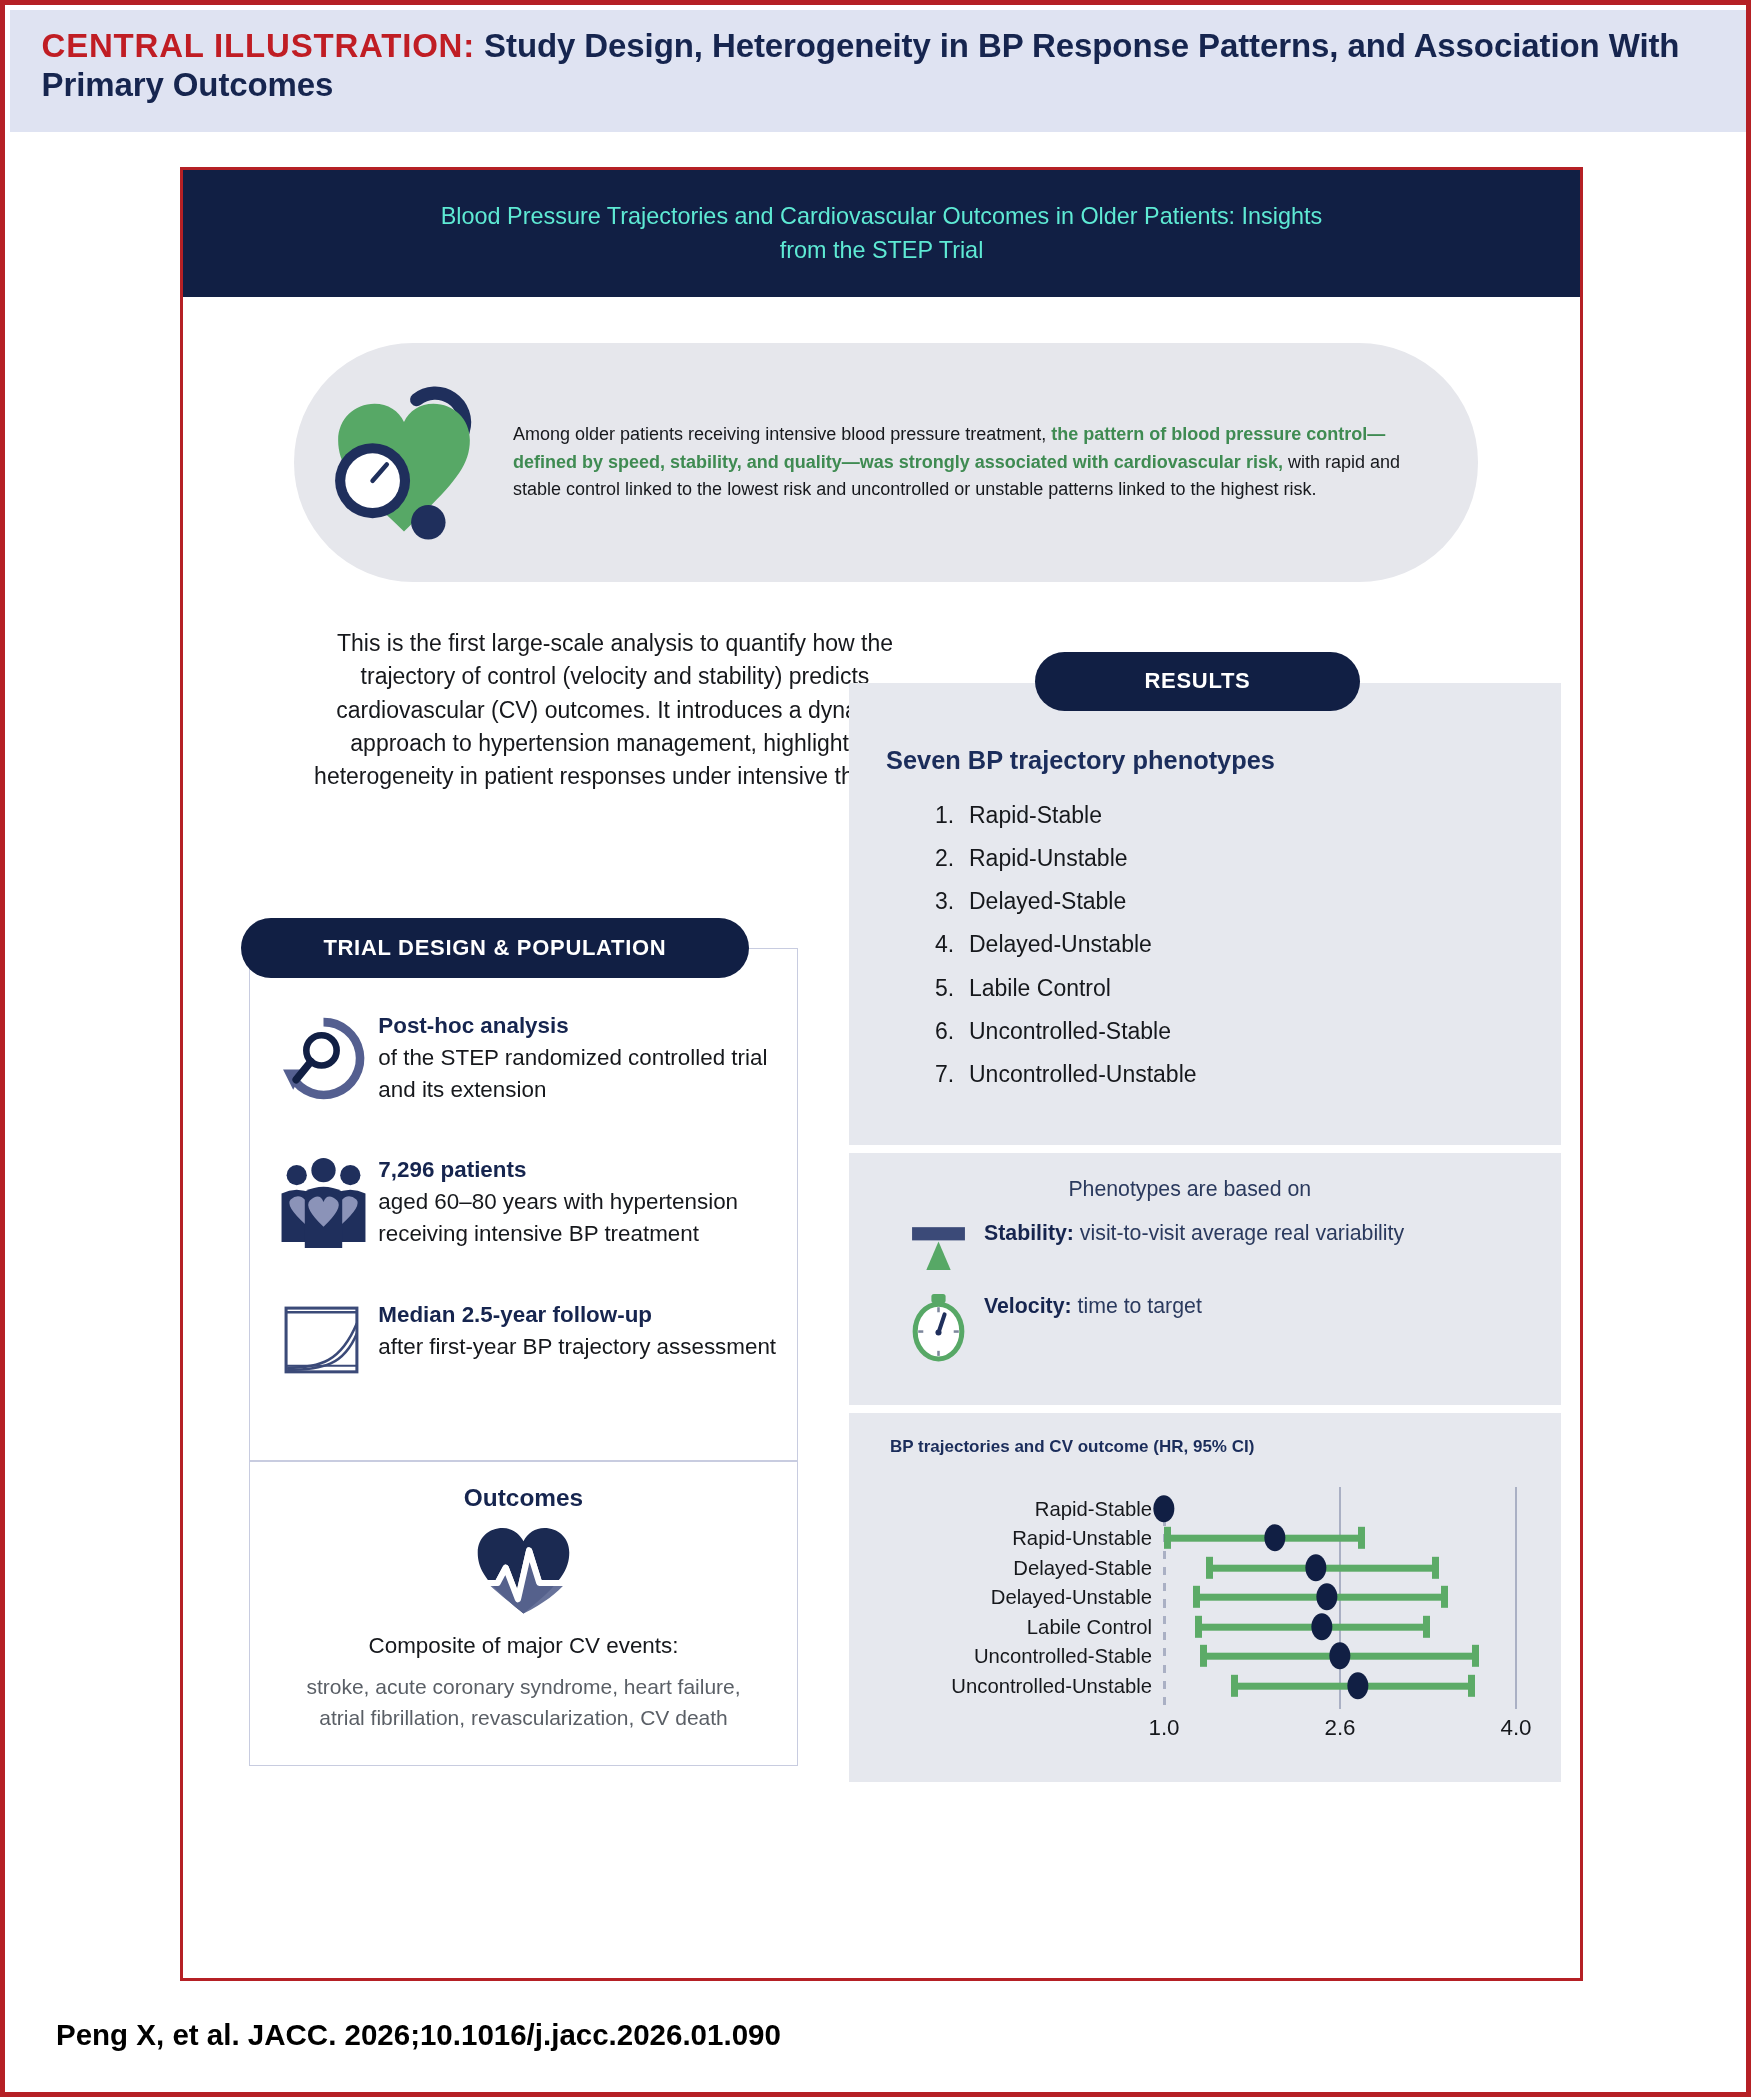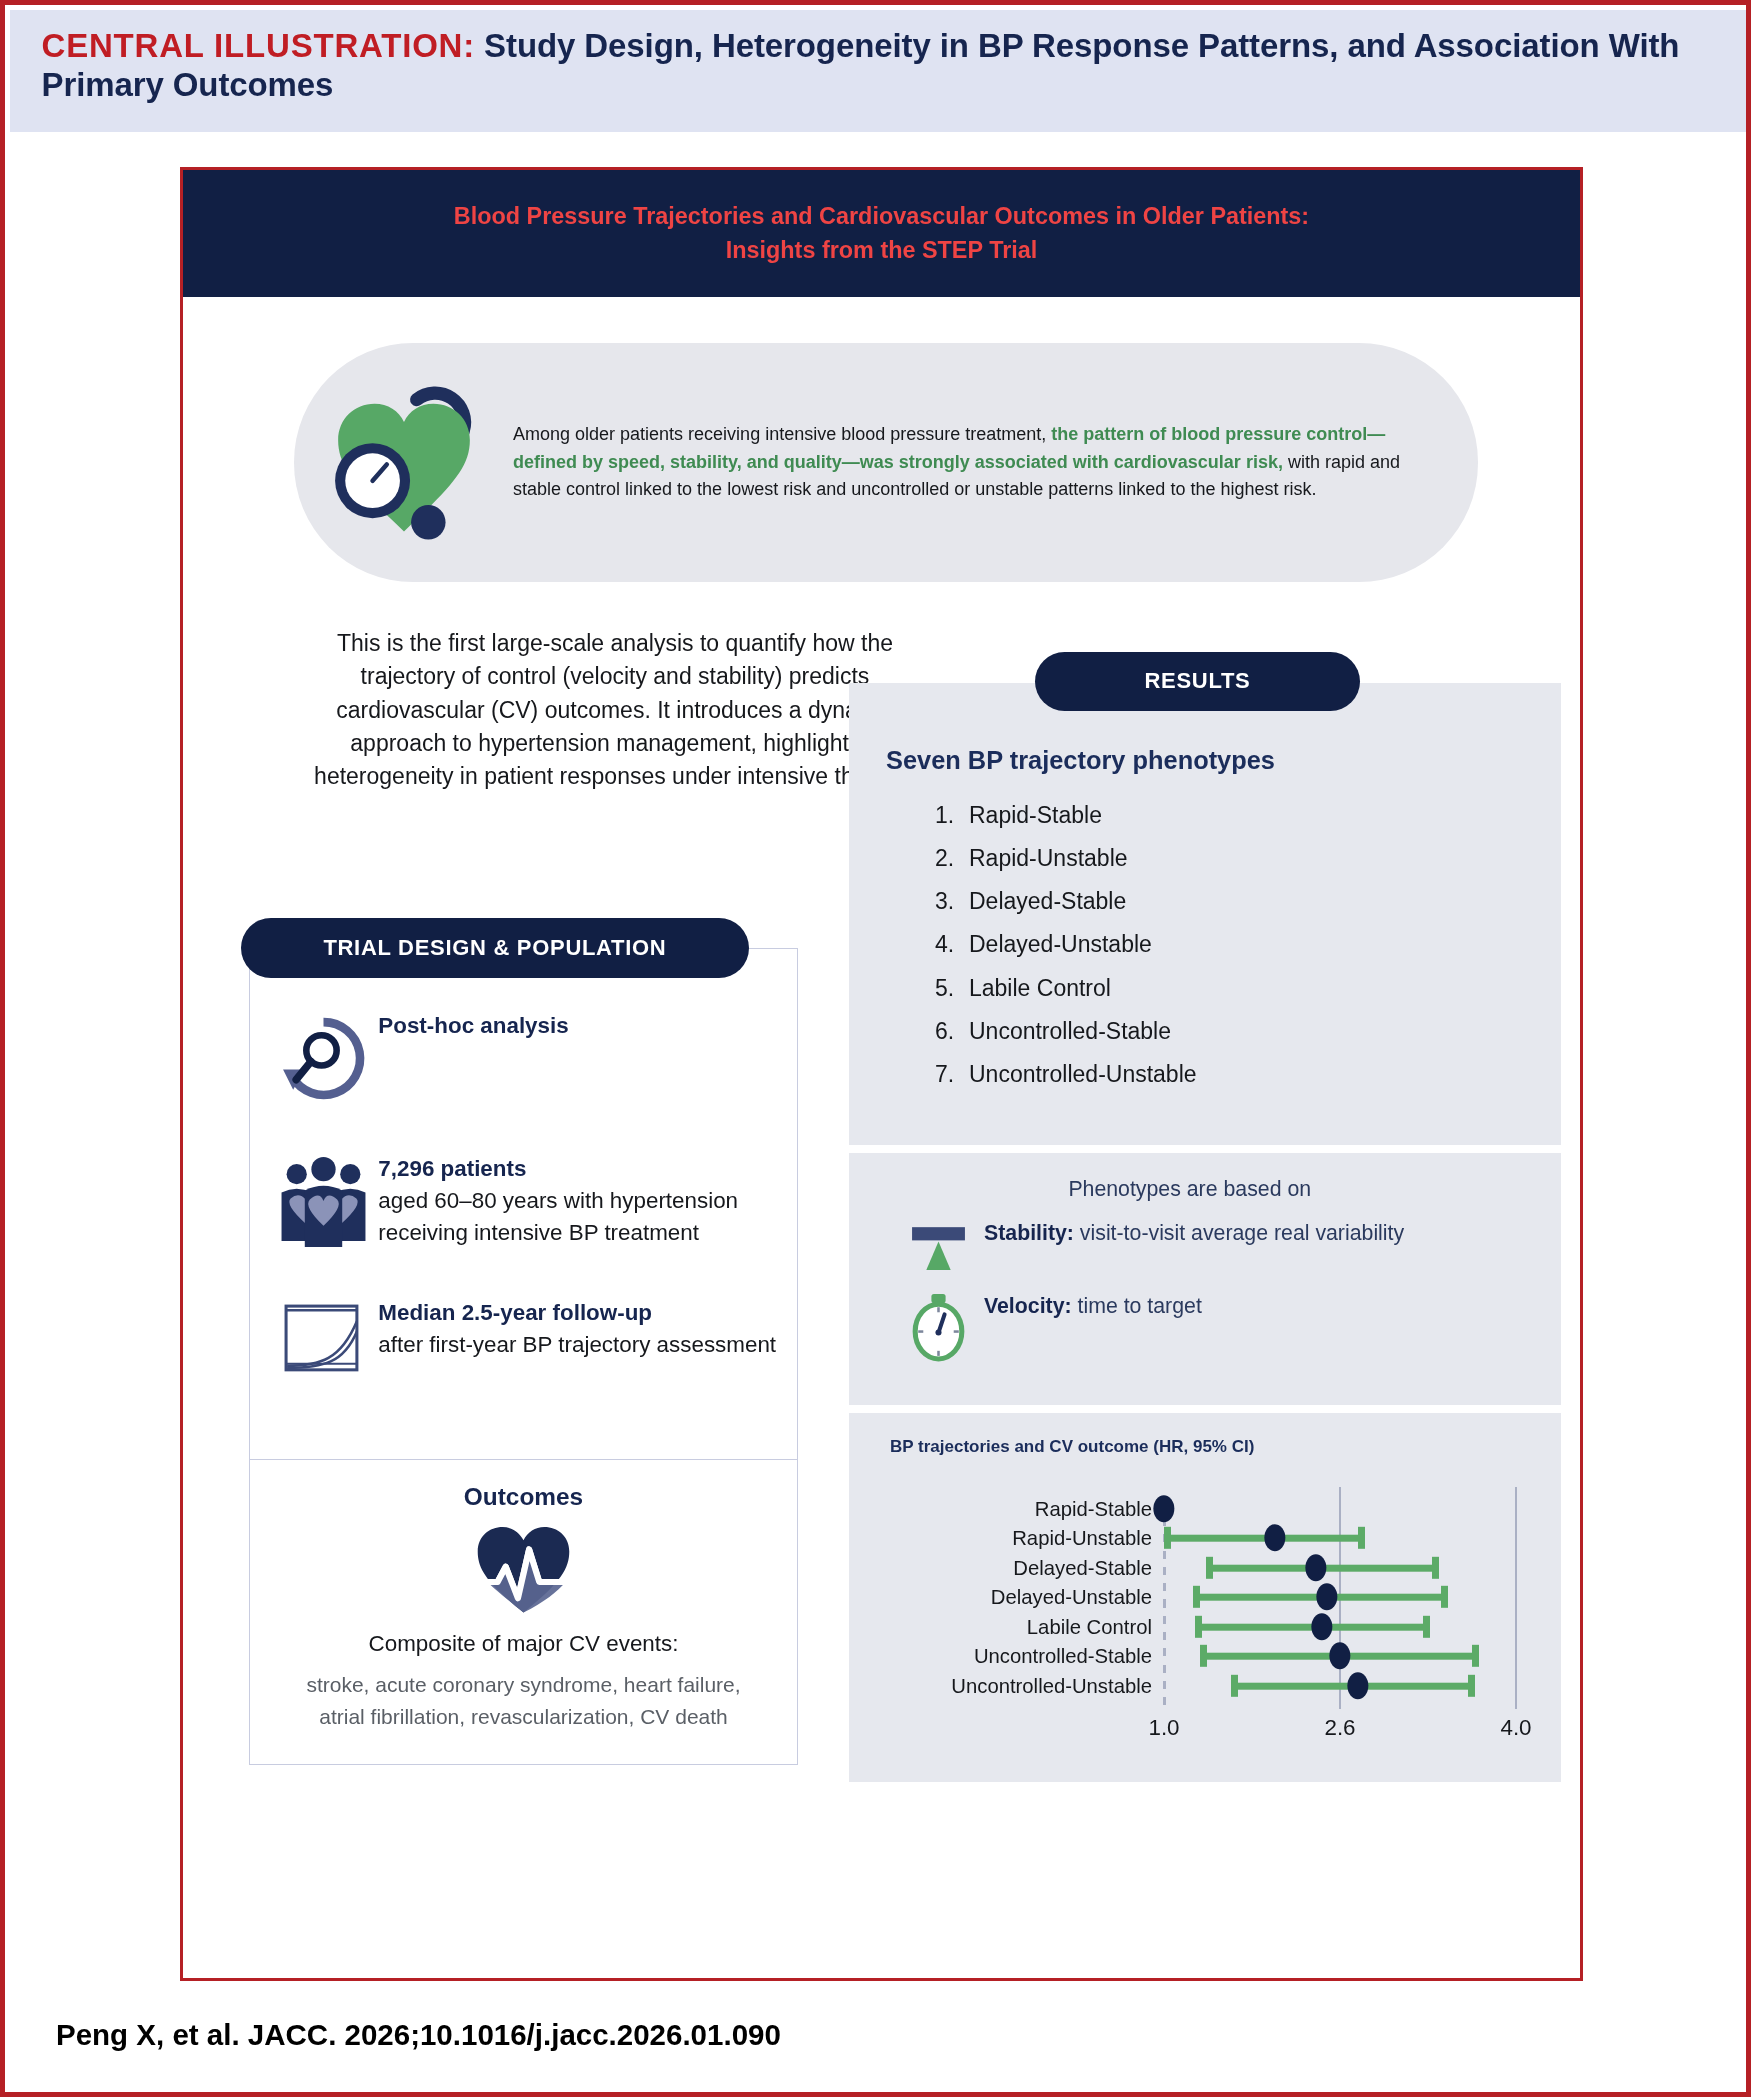--- a/index.html
+++ b/index.html
@@ -15,21 +15,21 @@
   .titleband h1{margin:0;font-size:33px;line-height:1.17;font-weight:700;color:#16254f;
                 letter-spacing:-0.1px;}
   .ci-kicker{color:#c01d24;font-weight:700;letter-spacing:0.8px;}
 
   
   .panel{position:absolute;left:175px;top:162px;width:1403px;height:1814px;
          box-sizing:border-box;border:3.6px solid #b52025;background:#fff;}
 
   .panel-head{height:127px;background:#111f44;display:flex;align-items:center;
               justify-content:center;text-align:center;}
-  .panel-head span{color:#ef4444;font-size:23.4px;line-height:1.45;font-weight:700;max-width:915px;display:block;}
+  .panel-head span{color:#5eead4;font-size:23.4px;line-height:1.45;font-weight:400;max-width:915px;display:block;}
 
   
   .takeaway{position:absolute;left:111px;top:173px;width:1184px;height:239px;
             background:#e6e7ec;border-radius:119px;display:flex;align-items:center;}
   .takeaway .icon{width:219px;flex:0 0 219px;display:flex;align-items:center;justify-content:center;}
   .takeaway p{margin:0;font-size:18px;line-height:1.52;color:#16181c;padding-right:66px;}
   .tk-green{color:#3f8b52;font-weight:700;}
 
   
   .leftcol{position:absolute;left:66px;top:457px;width:732px;}
@@ -137,20 +137,21 @@
           <div class="dicon">
             <svg width="91" height="91" viewBox="0 0 180 180">
               <path d="M90 18 a72 72 0 1 1 -62 108" fill="none" stroke="#545f90" stroke-width="17"></path>
               <polygon points="10,112 52,112 30,152" fill="#545f90"></polygon>
               <circle cx="86" cy="74" r="30" fill="none" stroke="#111f44" stroke-width="13"></circle>
               <line x1="65" y1="96" x2="36" y2="132" stroke="#111f44" stroke-width="15" stroke-linecap="round"></line>
             </svg>
           </div>
           <div class="dtxt">
             <b>Post-hoc analysis</b>
+            <span>of the STEP randomized controlled trial and its extension</span>
           </div>
         </div>
 
         <div class="drow">
           <div class="dicon">
             <svg width="97" height="91" viewBox="0 0 190 180">
               <circle cx="42" cy="36" r="20" fill="#1f2f5c"></circle>
               <path d="M12 72 q30 -14 60 0 v96 h-60 z" fill="#1f2f5c"></path>
               <circle cx="148" cy="36" r="20" fill="#1f2f5c"></circle>
               <path d="M118 72 q30 -14 60 0 v96 h-60 z" fill="#1f2f5c"></path>

